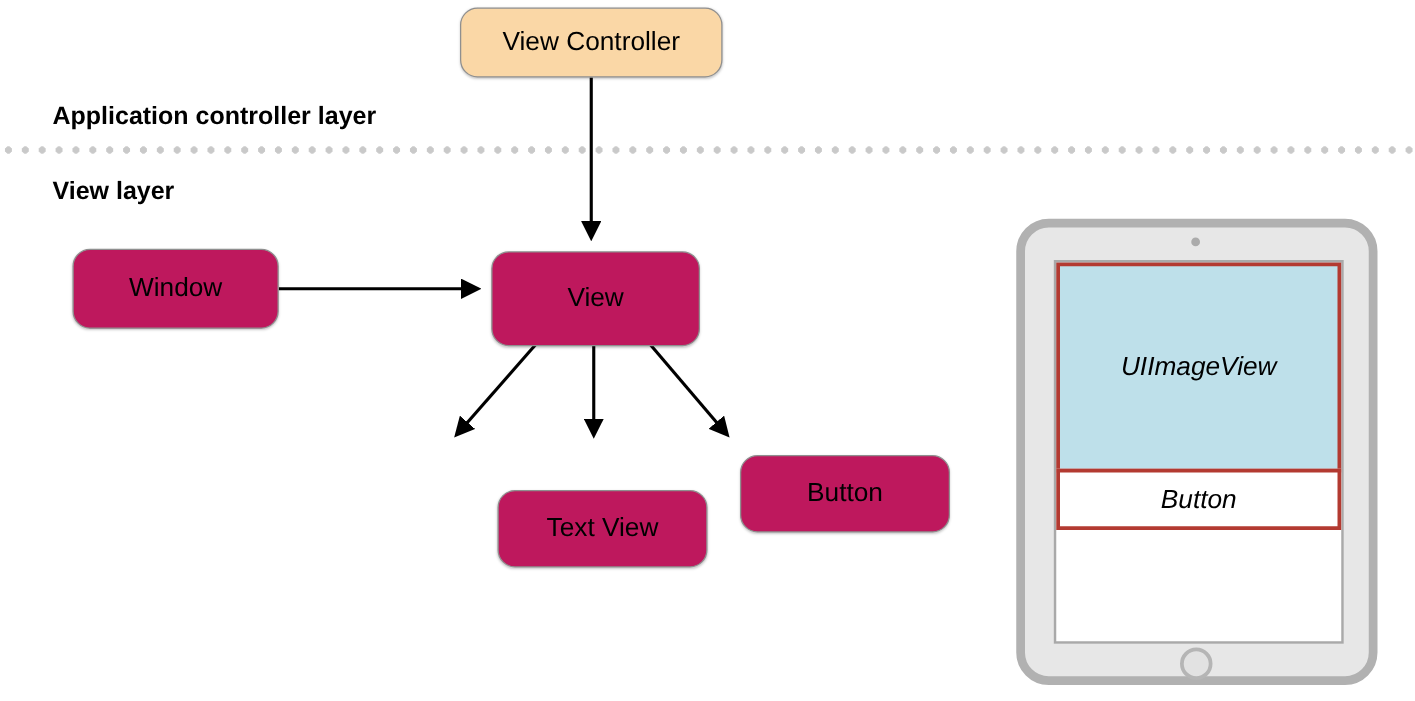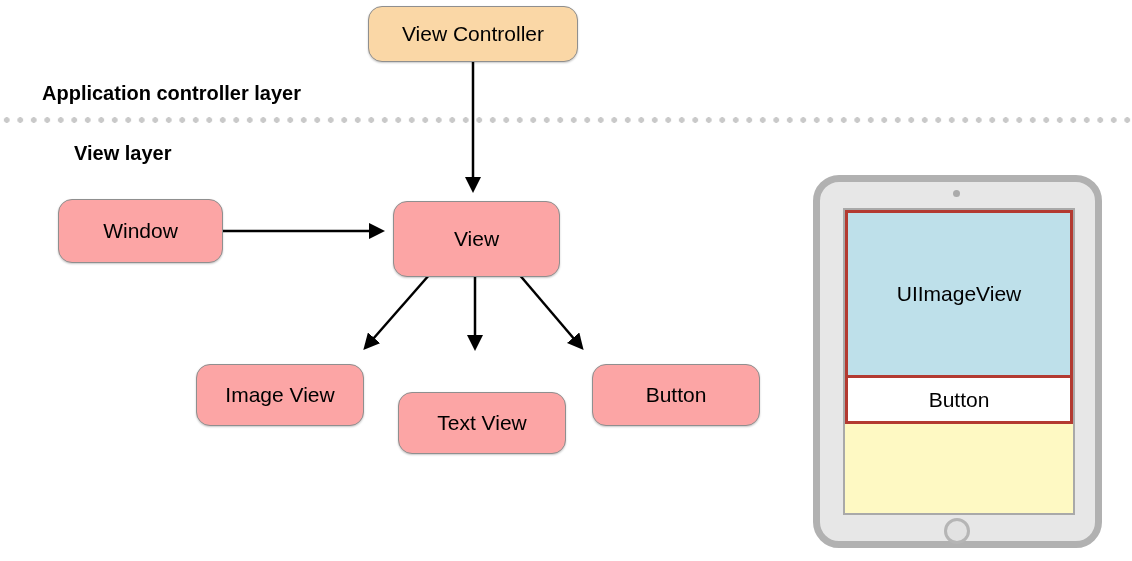--- a/index.html
+++ b/index.html
@@ -18,40 +18,40 @@
     position: absolute;
     box-sizing: border-box;
     border: 1.5px solid #8f8f8f;
     border-radius: 14px;
     display: flex;
     align-items: center;
     justify-content: center;
     font-size: 21px;
     box-shadow: 0 1px 2px rgba(0,0,0,0.22);
   }
-  .node.blue  { background: #fca5a5; text-align: center; }
+  .node.blue  { background: #be185d; text-align: center; }
   .node.peach { background: #fad7a6; }
 
   #node-view-controller { left: 368px; top: 6px;   width: 210px; height: 56px; }
   #node-window          { left: 58px;  top: 199px; width: 165px; height: 64px; }
   #node-view            { left: 393px; top: 201px; width: 167px; height: 76px; }
   #node-image-view      { left: 196px; top: 364px; width: 168px; height: 62px; }
   #node-text-view       { left: 398px; top: 364px; width: 168px; height: 62px; margin-top: 28px; }
   #node-button          { left: 592px; top: 364px; width: 168px; height: 62px; }
 
   
   .layer-label {
     position: absolute;
     left: 42px;
     font-size: 20px;
     font-weight: bold;
     white-space: nowrap;
   }
   #label-controller-layer { top: 72px; margin-top: 10px; }
-  #label-view-layer       { top: 142px; margin-left: 32px; }
+  #label-view-layer       { top: 142px; }
 
   
   #dotted-divider {
     position: absolute;
     left: 0; right: 0; top: 117px; height: 6px;
     background-image: radial-gradient(circle closest-side, #c9c9c9 90%, rgba(201,201,201,0) 100%);
     background-size: 13.5px 6px;
     background-repeat: repeat-x;
   }
 
@@ -78,23 +78,24 @@
     width: 7px; height: 7px;
     border-radius: 50%;
     background: #ababab;
   }
   #device-screen {
     position: absolute;
     left: 23px; top: 26px;
     width: 232px; height: 307px;
     box-sizing: border-box;
     border: 2px solid #a9a9a9;
-    background: #fef9c3;
+    background: #ffffff;
     display: flex;
     flex-direction: column;
+    font-style: italic;
   }
   .screen-region {
     box-sizing: border-box;
     border: 3px solid #b33a31;
   }
   #region-uiimageview {
     height: 168px;
     background: #bee0ea;
     display: flex;
     align-items: center;
@@ -151,21 +152,20 @@
     <line x1="475" y1="266" x2="475" y2="347" stroke="#000" stroke-width="2.5" marker-end="url(#ah)"></line>
     <line x1="512" y1="266" x2="581" y2="347" stroke="#000" stroke-width="2.5" marker-end="url(#ah)"></line>
   </svg>
 
   <div class="node peach" id="node-view-controller">View Controller</div>
 
   <div class="node blue" id="node-window">Window</div>
 
   <div class="node blue" id="node-view">View</div>
 
-  <div class="node blue" id="node-image-view">Image View</div>
 
   <div class="node blue" id="node-text-view">Text View</div>
 
   <div class="node blue" id="node-button">Button</div>
 
   <div id="device-frame">
     <div id="camera-dot"></div>
 
     <div id="device-screen">
       <div class="screen-region" id="region-uiimageview">UIImageView</div>

